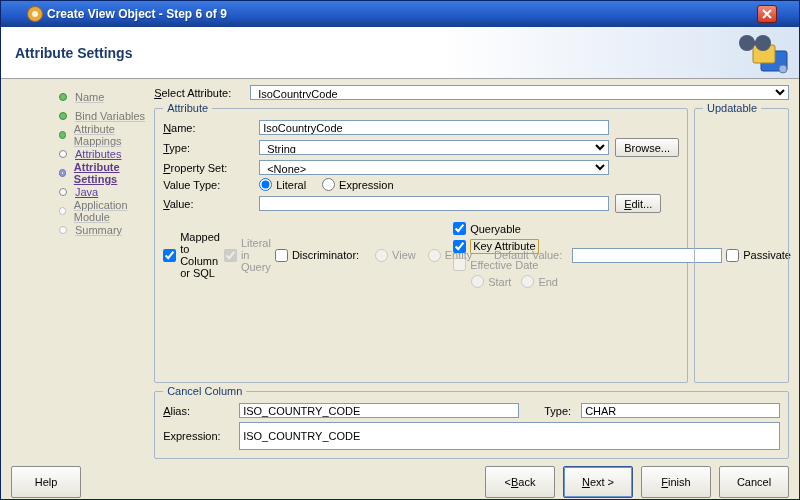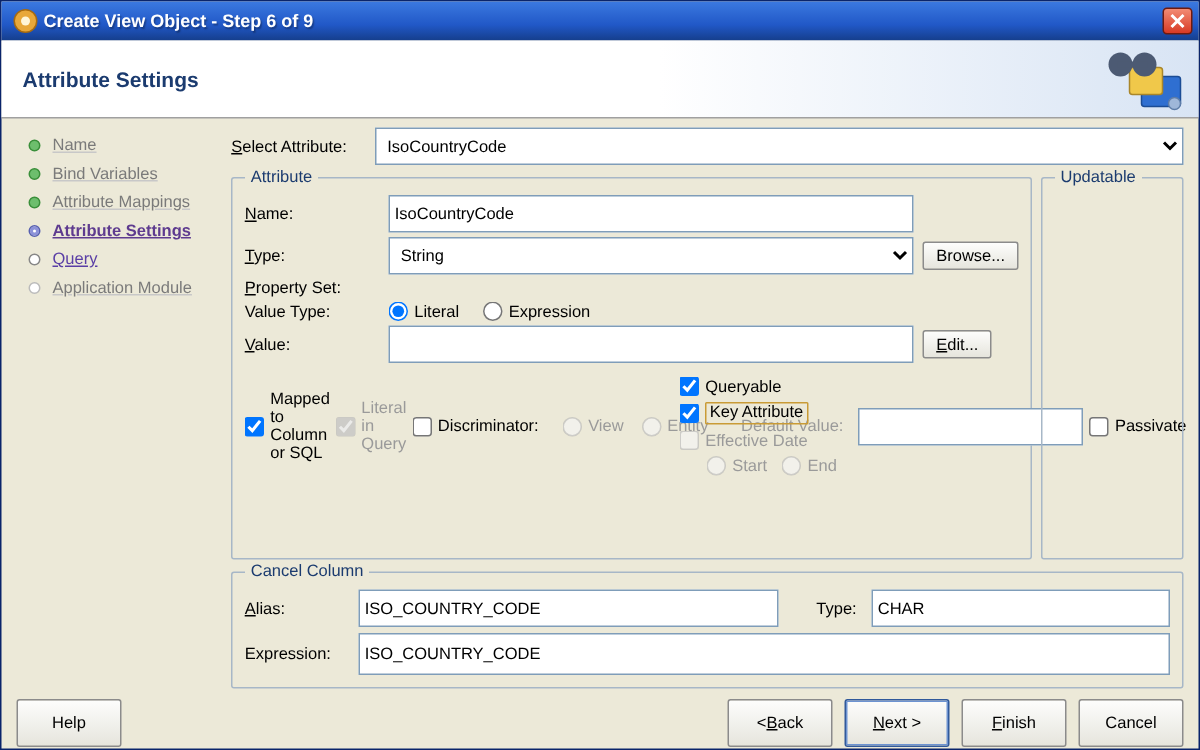--- a/index.html
+++ b/index.html
@@ -1,47 +1,47 @@
 <!DOCTYPE html>
 <html><head>
 <meta charset="utf-8">
 <style>
   * { box-sizing: border-box; }
   html, body { margin:0; padding:0; font-family: Tahoma, Arial, sans-serif; font-size:11px; color:#000; }
   body { background:#ECE9D8; }
   .window { width:800px; height:500px; display:flex; flex-direction:column; background:#ECE9D8; border:1px solid #0A246A; }
   
-  .titlebar { height:26px; background:linear-gradient(to bottom,#3B79E0,#2158C7 60%,#153E8C); display:flex; align-items:center; color:#fff; font-size:12px; padding:0 4px; }
+  .titlebar { height:26px; background:linear-gradient(to bottom,#3B79E0,#2158C7 60%,#153E8C); display:flex; align-items:center; color:#fff; font-size:12px; padding:0 22px; }
   .titlebar .ico { width:16px; height:16px; margin:0 4px; border-radius:8px; background:#E8A83A; border:1px solid #A66A10; position:relative;}
   .titlebar .ico::after { content:""; position:absolute; left:4px; top:4px; width:6px; height:6px; border-radius:3px; background:#fff6d8;}
   .titlebar .title { flex:1; font-weight:bold; text-shadow:1px 1px 1px rgba(0,0,0,.3); }
   .closebtn { width:20px; height:18px; background:linear-gradient(#F28B74,#D83A25); border:1px solid #6E1A0F; border-radius:3px; display:flex; align-items:center; justify-content:center; cursor:pointer;}
   .closebtn svg { width:10px; height:10px; }
   
   .headerband { height:52px; background: linear-gradient(to right,#ffffff 0%,#ffffff 55%,#D8E4F4 100%); display:flex; align-items:center; padding:0 14px; border-bottom:1px solid #A0A0A0; position:relative;}
   .headerband h1 { margin:0; font-size:14px; font-weight:bold; color:#1B3B6F; }
   .headerband .deco { position:absolute; right:6px; top:2px; }
   
-  .mainarea { flex:1; display:flex; padding:6px 10px; gap:6px; overflow:hidden;}
+  .mainarea { flex:1; display:flex; padding:6px 10px; gap:6px; overflow:hidden;margin-left:40px;}
   
   .steps { width:150px; padding-top:2px; }
   .step { display:flex; align-items:center; height:18px; margin:1px 0; cursor:default;}
   .dot { width:8px; height:8px; border-radius:4px; background:#fff; border:1px solid #888; margin:0 8px;}
   .step .label { color:#7A7A7A; text-decoration:underline; text-decoration-color:#C8C8C8;}
   .step.done .dot   { background:#6DBE6D; border-color:#3A8F3A; }
   .step.current .dot{ background:#fff; border-color:#565FB0; box-shadow:0 0 0 2px #8C92D9 inset; }
   .step.current .label { color:#5E3B8F; font-weight:bold; text-decoration:underline;}
   .step.link .label { color:#5A3EA5; text-decoration:underline;}
   .step.future .dot { background:#fff; border-color:#BBB;}
   
   .content { flex:1; display:flex; flex-direction:column; gap:2px; }
   .row { display:flex; align-items:center; gap:6px; }
   .lbl { width:90px; }
   .lbl.mn::first-letter { text-decoration:underline; }
-  select, input[type=text] { font:inherit; height:25px; border:1px solid #7F9DB9; padding:1px 3px; background:#fff;}
+  select, input[type=text] { font:inherit; height:15px; border:1px solid #7F9DB9; padding:1px 3px; background:#fff;}
   select { background:#fff; }
   .wide { flex:1; }
   .btn { height:20px; border:1px solid #8B8B8B; border-radius:2px; background:linear-gradient(#FDFDFC,#E6E5DD); padding:0 10px; cursor:pointer; font:inherit; display:inline-flex; align-items:center; justify-content:center;}
   .btn.small { padding:0 8px; height:19px;}
   .btn.default { border-color:#31599A; box-shadow:0 0 0 1px #6D93D1 inset;}
   
   fieldset { border:1px solid #A7B7C7; border-radius:2px; margin:0; padding:6px 8px 8px 8px;}
   legend { color:#1B3B6F; padding:0 4px;}
   .two-col { display:flex; gap:6px;justify-content:flex-end; }
   .colL { flex:1; display:flex; flex-direction:column; gap:3px;}
@@ -95,31 +95,39 @@
           <span class="label">Name</span>
         </div>
         <div class="step done">
           <span class="dot"></span>
           <span class="label">Bind Variables</span>
         </div>
         <div class="step done">
           <span class="dot"></span>
           <span class="label">Attribute Mappings</span>
         </div>
+        <div class="step link">
+          <span class="dot"></span>
+          <span class="label">Attributes</span>
+        </div>
         <div class="step current">
           <span class="dot"></span>
           <span class="label">Attribute Settings</span>
         </div>
         <div class="step link">
           <span class="dot"></span>
-          <span class="label">Query</span>
+          <span class="label">Java</span>
         </div>
         <div class="step future">
           <span class="dot"></span>
           <span class="label">Application Module</span>
+        </div>
+        <div class="step future">
+          <span class="dot"></span>
+          <span class="label">Summary</span>
         </div>
       </div>
 
     <div class="content">
       <div class="row">
         <span class="lbl mn">Select Attribute:</span>
         <select class="wide">
           <option>IsoCountryCode</option>
         </select>
       </div>
@@ -133,20 +141,21 @@
             <span class="lbl mn">Name:</span>
             <input type="text" style="width: 350px;" value="IsoCountryCode">
           </div>
           <div class="row">
             <span class="lbl mn">Type:</span>
             <select style="width:350px"><option>String</option></select>
             <button class="btn small">Browse...</button>
           </div>
           <div class="row">
             <span class="lbl"><span style="text-decoration:underline">P</span>roperty Set:</span>
+            <select style="width:350px"><option>&lt;None&gt;</option></select>
           </div>
           <div class="row">
             <span class="lbl">Value Type:</span>
             <label class="radio">
                 <input type="radio" name="vt" id="r-lit" checked="" style=""> 
                 <span>Literal</span>
               </label>
             <label class="radio" style="margin-left:10px">
                 <input type="radio" name="vt" id="r-exp" style=""> 
                 <span>Expression</span>

